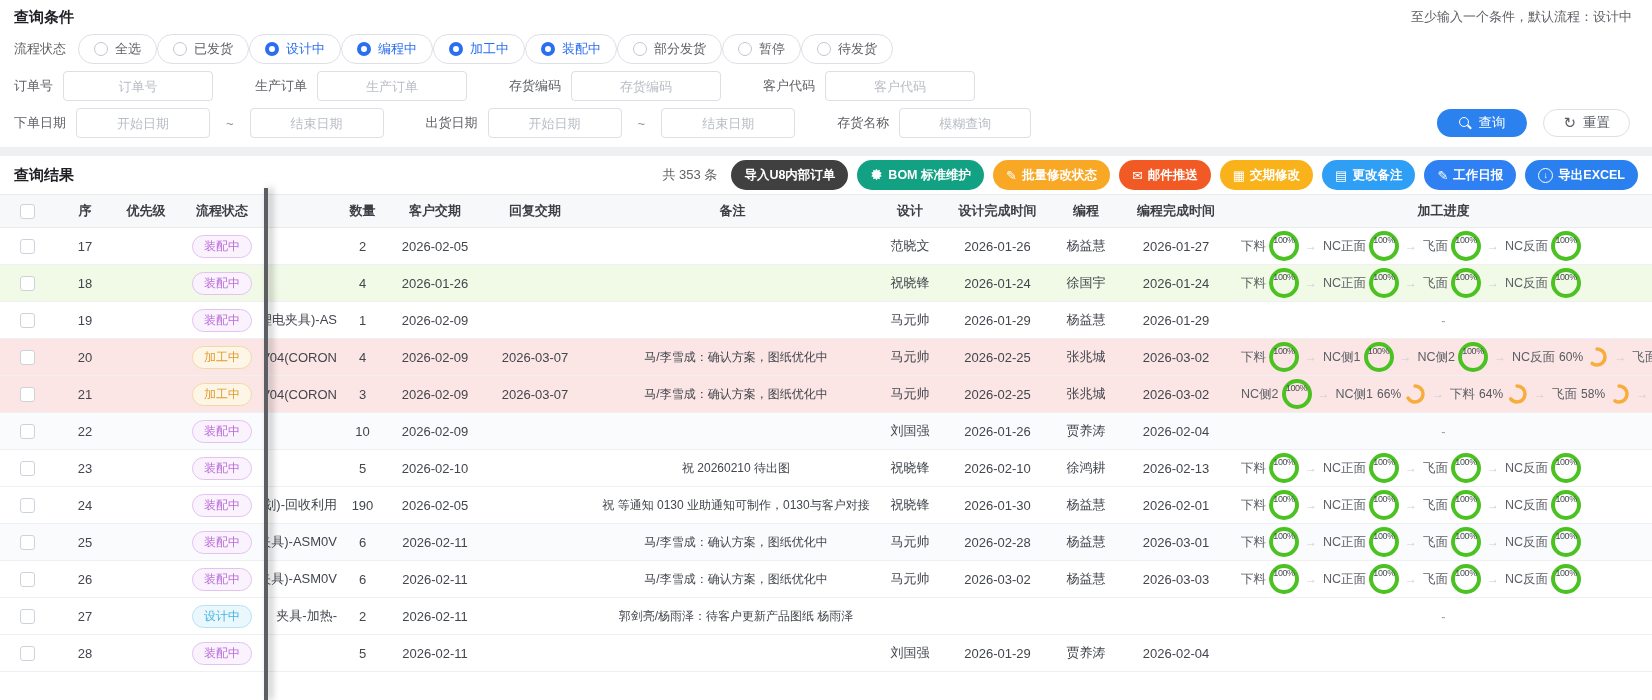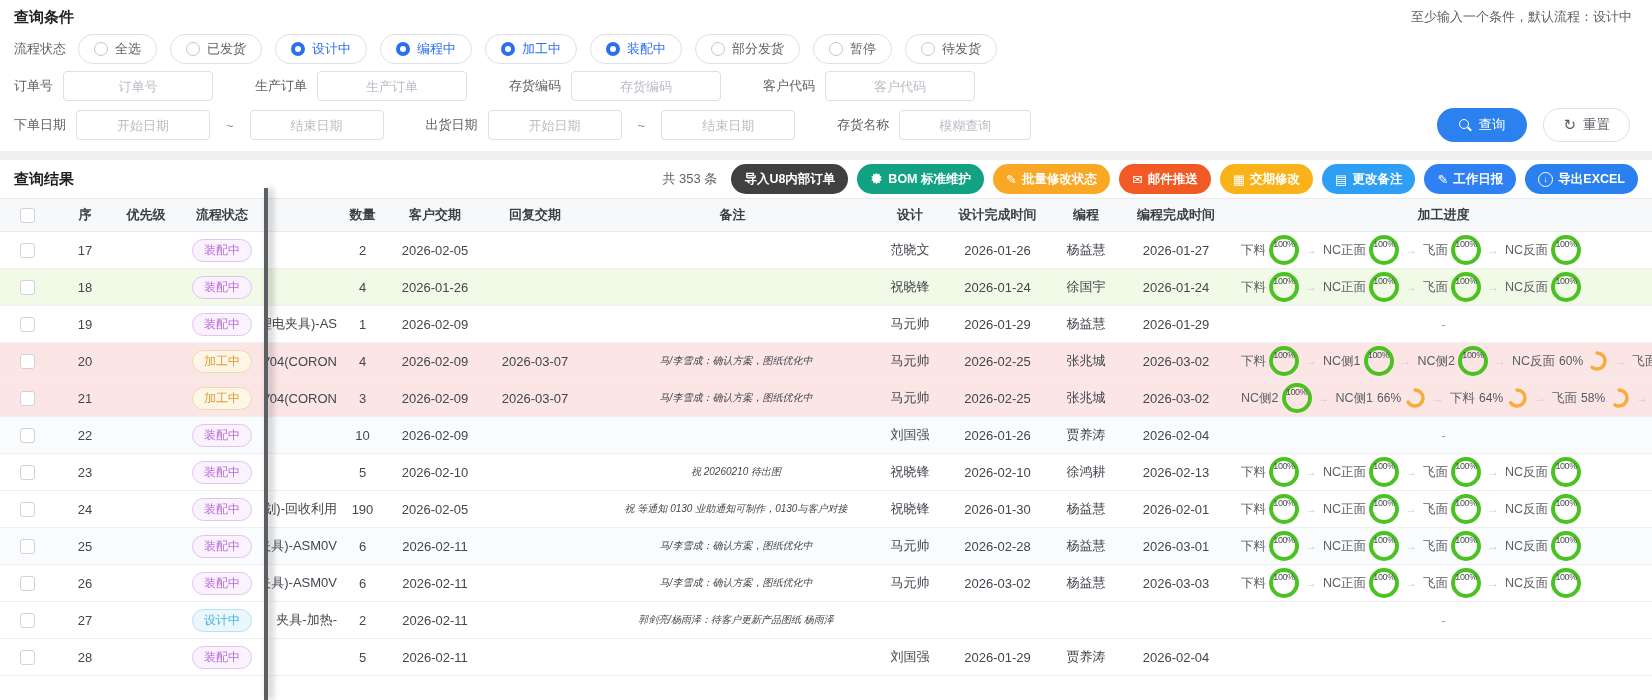--- a/index.html
+++ b/index.html
@@ -7,40 +7,40 @@
   body { font-family:"Liberation Sans","DejaVu Sans",sans-serif; color:#42464d; }
   .page { position:relative; width:1652px; height:700px; overflow:hidden; background:#fff; }
 
   
   .query-section { padding:8px 14px 0 14px; }
   .query-head { display:flex; justify-content:space-between; align-items:flex-start; }
   .query-title { font-size:15px; font-weight:bold; color:#1d1f23; }
   .query-hint { font-size:13px; color:#5f6368; padding-right:6px; }
   .filter-row { display:flex; align-items:center; margin-top:7px; }
   .filter-label { font-size:13px; color:#606266; margin-right:12px; white-space:nowrap; }
-  .pill-group { display:flex; gap:13px; }
+  .pill-group { display:flex; }
   .pill { display:inline-flex; align-items:center; gap:7px; height:30px; padding:0 15px;
           border:1px solid #dcdfe6; border-radius:16px; background:#fff; cursor:pointer;
           font-size:13px; color:#606266; white-space:nowrap; }
   .pill .rdot { width:14px; height:14px; border:1px solid #c3c7ce; border-radius:50%; background:#fff; }
   .pill.sel { color:#2b6ff0; }
   .pill.sel .rdot { border:4px solid #2b6ff0; }
   .fgroup { display:flex; align-items:center; gap:10px; margin-right:42px; }
   .flabel { font-size:13px; color:#606266; white-space:nowrap; }
   .finput { height:30px; border:1px solid #dcdfe6; border-radius:4px; font-size:13px; color:#333;
             text-align:center; outline:none; background:#fff; font-family:inherit; }
   .finput::placeholder { color:#b9bdc5; }
   .w-field { width:150px; }
   .w-date { width:134px; }
   .w-name { width:132px; }
   .tilde { color:#8a8f96; margin:0 6px; font-size:13px; }
   .dates-row { justify-content:space-between; }
   .dates-fields { display:flex; align-items:center; }
   .row-buttons { display:flex; align-items:center; gap:16px; padding-right:8px; }
-  .btn { display:inline-flex; align-items:center; justify-content:center; gap:7px; height:34px;
+  .btn { display:inline-flex; align-items:center; justify-content:center; gap:7px; height:28px;
          border-radius:17px; font-size:13.5px; cursor:pointer; border:none; font-family:inherit; }
   .btn.primary { background:#2b82ef; color:#fff; padding:0 22px; }
   .btn.ghost { background:#fff; color:#5a5e66; border:1px solid #dcdfe6; padding:0 19px; }
   .mag { position:relative; width:12px; height:12px; display:inline-block; }
   .mag::before { content:""; position:absolute; left:0; top:0; width:8px; height:8px;
                  border:1.8px solid #fff; border-radius:50%; }
   .mag::after { content:""; position:absolute; width:5px; height:1.8px; background:#fff;
                 transform:rotate(45deg); left:8px; top:9px; }
   .reset-ic { font-size:15px; color:#5a5e66; }
 
@@ -65,21 +65,21 @@
              overflow:hidden; white-space:nowrap; }
   tr.bg-green td { background:#f1f9e7; }
   tr.bg-pink td { background:#fbe5e5; }
   tr.bg-stripe td { background:#fafbfd; }
   .cb { display:inline-block; width:15px; height:15px; border:1px solid #ced2da; border-radius:3px;
         background:#fff; vertical-align:middle; cursor:pointer; }
   .badge { display:inline-block; padding:2px 11px; border-radius:12px; font-size:12px; border:1px solid; }
   .product-td { position:relative; }
   .product-txt { position:absolute; right:3px; top:50%; transform:translateY(-50%); white-space:nowrap;
                  color:#42464d; }
-  .remark-td { text-align:left; padding-left:7px; font-size:10px;font-style:italic; }
+  .remark-td { text-align:left; padding-left:7px; font-size:12px; }
   .prog-td { text-align:left; }
   .prog-flex { display:flex; align-items:center; padding-left:6px; overflow:hidden; white-space:nowrap; }
   .stage-label { font-size:12.5px; color:#5c6066; margin-right:3px; flex:none; }
   .ring { width:30px; height:30px; border-radius:50%; display:inline-flex; 
           justify-content:center; flex:none; }
   .ring i { font-style:normal; font-size:9px; color:#4a4d52; letter-spacing:-0.4px; }
   .arrow { color:#c9ced6; margin:0 6px; font-size:12px; flex:none; }
   .pct { font-size:12px; color:#55585e; margin:0 3px 0 1px; flex:none; }
   .arc { flex:none; }
   .dash { color:#9aa0a6; display:block; text-align:center; }

